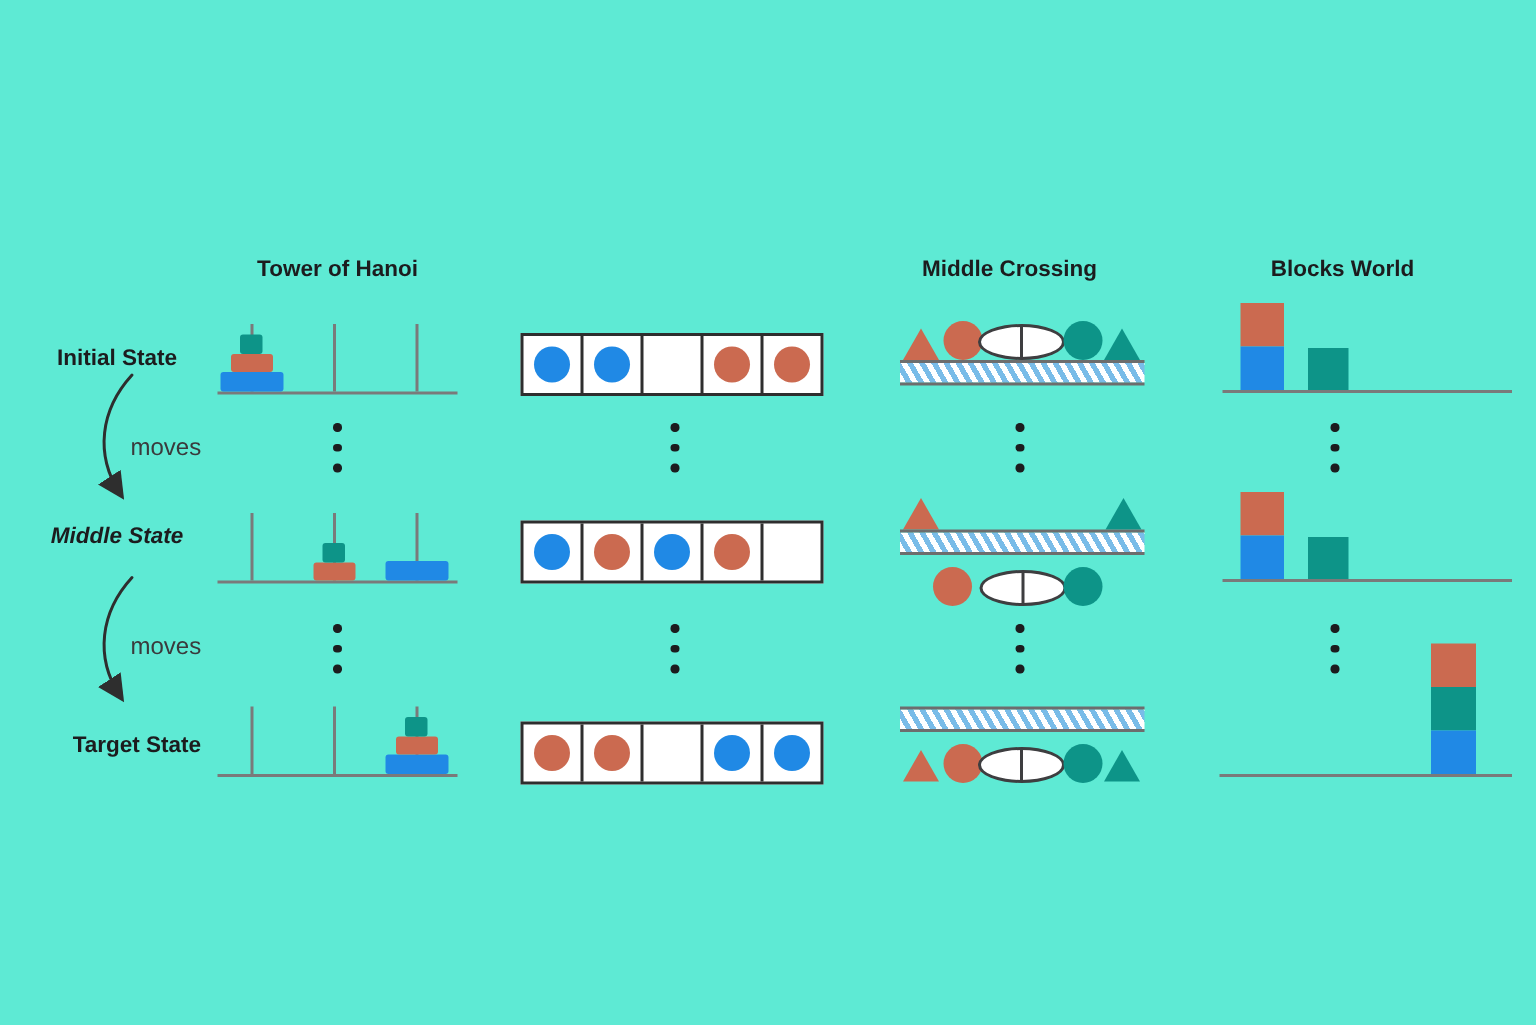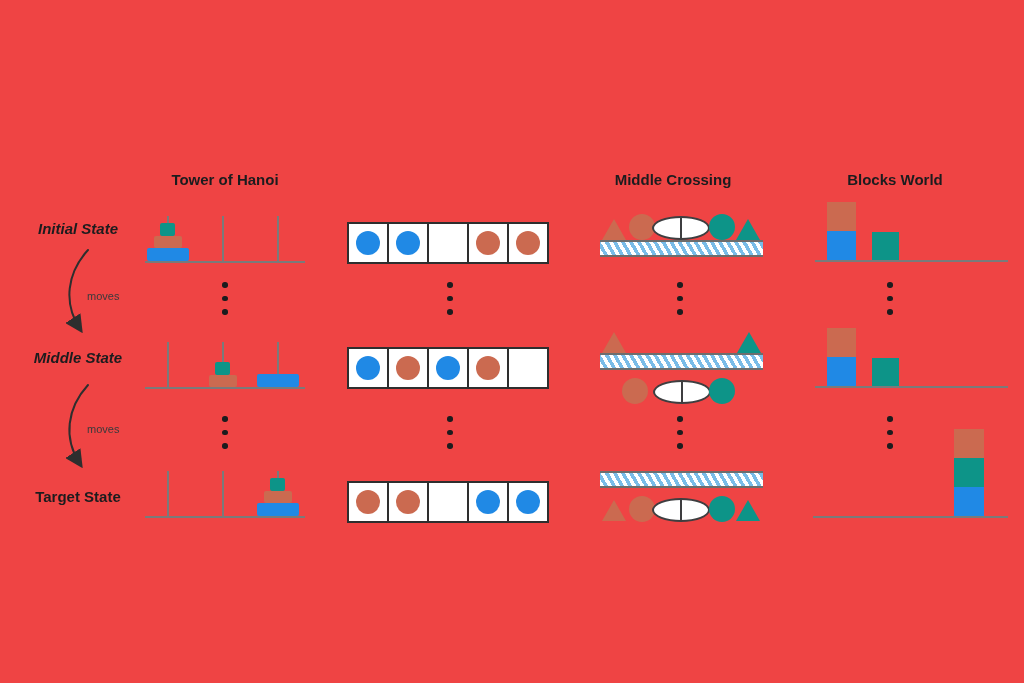--- a/index.html
+++ b/index.html
@@ -1,22 +1,22 @@
 <!DOCTYPE html>
 <html><head>
 <meta charset="utf-8">
 <style>
   html,body { margin:0; padding:0; background:#ffffff; }
   .canvas {
-    position:relative; width:1024px; height:683px; background:#ef4444;
+    position:relative; width:1024px; height:683px; background:#5eead4;
     font-family:"Liberation Sans", sans-serif; color:#1c1c1e; overflow:hidden;
   }
   .col-title { position:absolute; font-size:15px; font-weight:700; text-align:center; color:#1c1c1e; }
   .row-label { position:absolute; font-size:15px; font-weight:700; text-align:center; color:#1c1c1e; }
-  .moves-label { position:absolute; font-size:11px; color:#3a3a3c; }
+  .moves-label { position:absolute; font-size:16px; color:#3a3a3c; }
   .arrow { position:absolute; }
 
   .dots { position:absolute; display:flex; flex-direction:column; gap:8px; }
   .dots i { width:5.5px; height:5.5px; border-radius:50%; background:#1c1c1e; }
 
   .hline { position:absolute; height:2px; background:#7a7a7a; }
   .peg { position:absolute; width:2px; background:#7a7a7a; }
   .disk { position:absolute; border-radius:2px; }
 
   .blue   { background:#2089E5; }
@@ -45,23 +45,23 @@
 </style>
 </head>
 <body>
 
 <div class="canvas">
 
   <div class="col-title" style="left:145px; top:171px; width:160px;">Tower of Hanoi</div>
   <div class="col-title" style="left:593px; top:171px; width:160px;">Middle Crossing</div>
   <div class="col-title" style="left:815px; top:171px; width:160px;">Blocks World</div>
 
-  <div class="row-label" style="left:22px; top:220px; width:112px;font-style:italic;">Initial State</div>
+  <div class="row-label" style="left:22px; top:230px; width:112px;">Initial State</div>
   <div class="row-label" style="left:22px; top:349px; width:112px;font-style:italic;">Middle State</div>
-  <div class="row-label" style="left:22px; top:488px; width:112px;">Target State</div>
+  <div class="row-label" style="left:22px; top:488px; width:112px;text-align:right;">Target State</div>
 
   <svg class="arrow" style="left:56px; top:247px;" width="46" height="92" viewBox="0 0 46 92">
     <defs>
         <marker id="ah1" markerWidth="9" markerHeight="9" refX="6.5" refY="4.5" orient="auto">
           <path d="M0 0 L9 4.5 L0 9 z" fill="#2e2e2e"></path>
         </marker>
       </defs>
     <path d="M32 3 C11 26 7 56 24 82" fill="none" stroke="#2e2e2e" stroke-width="2" stroke-linecap="round" marker-end="url(#ah1)"></path>
   </svg>
   <div class="moves-label" style="left:87px; top:290px;">moves</div>

